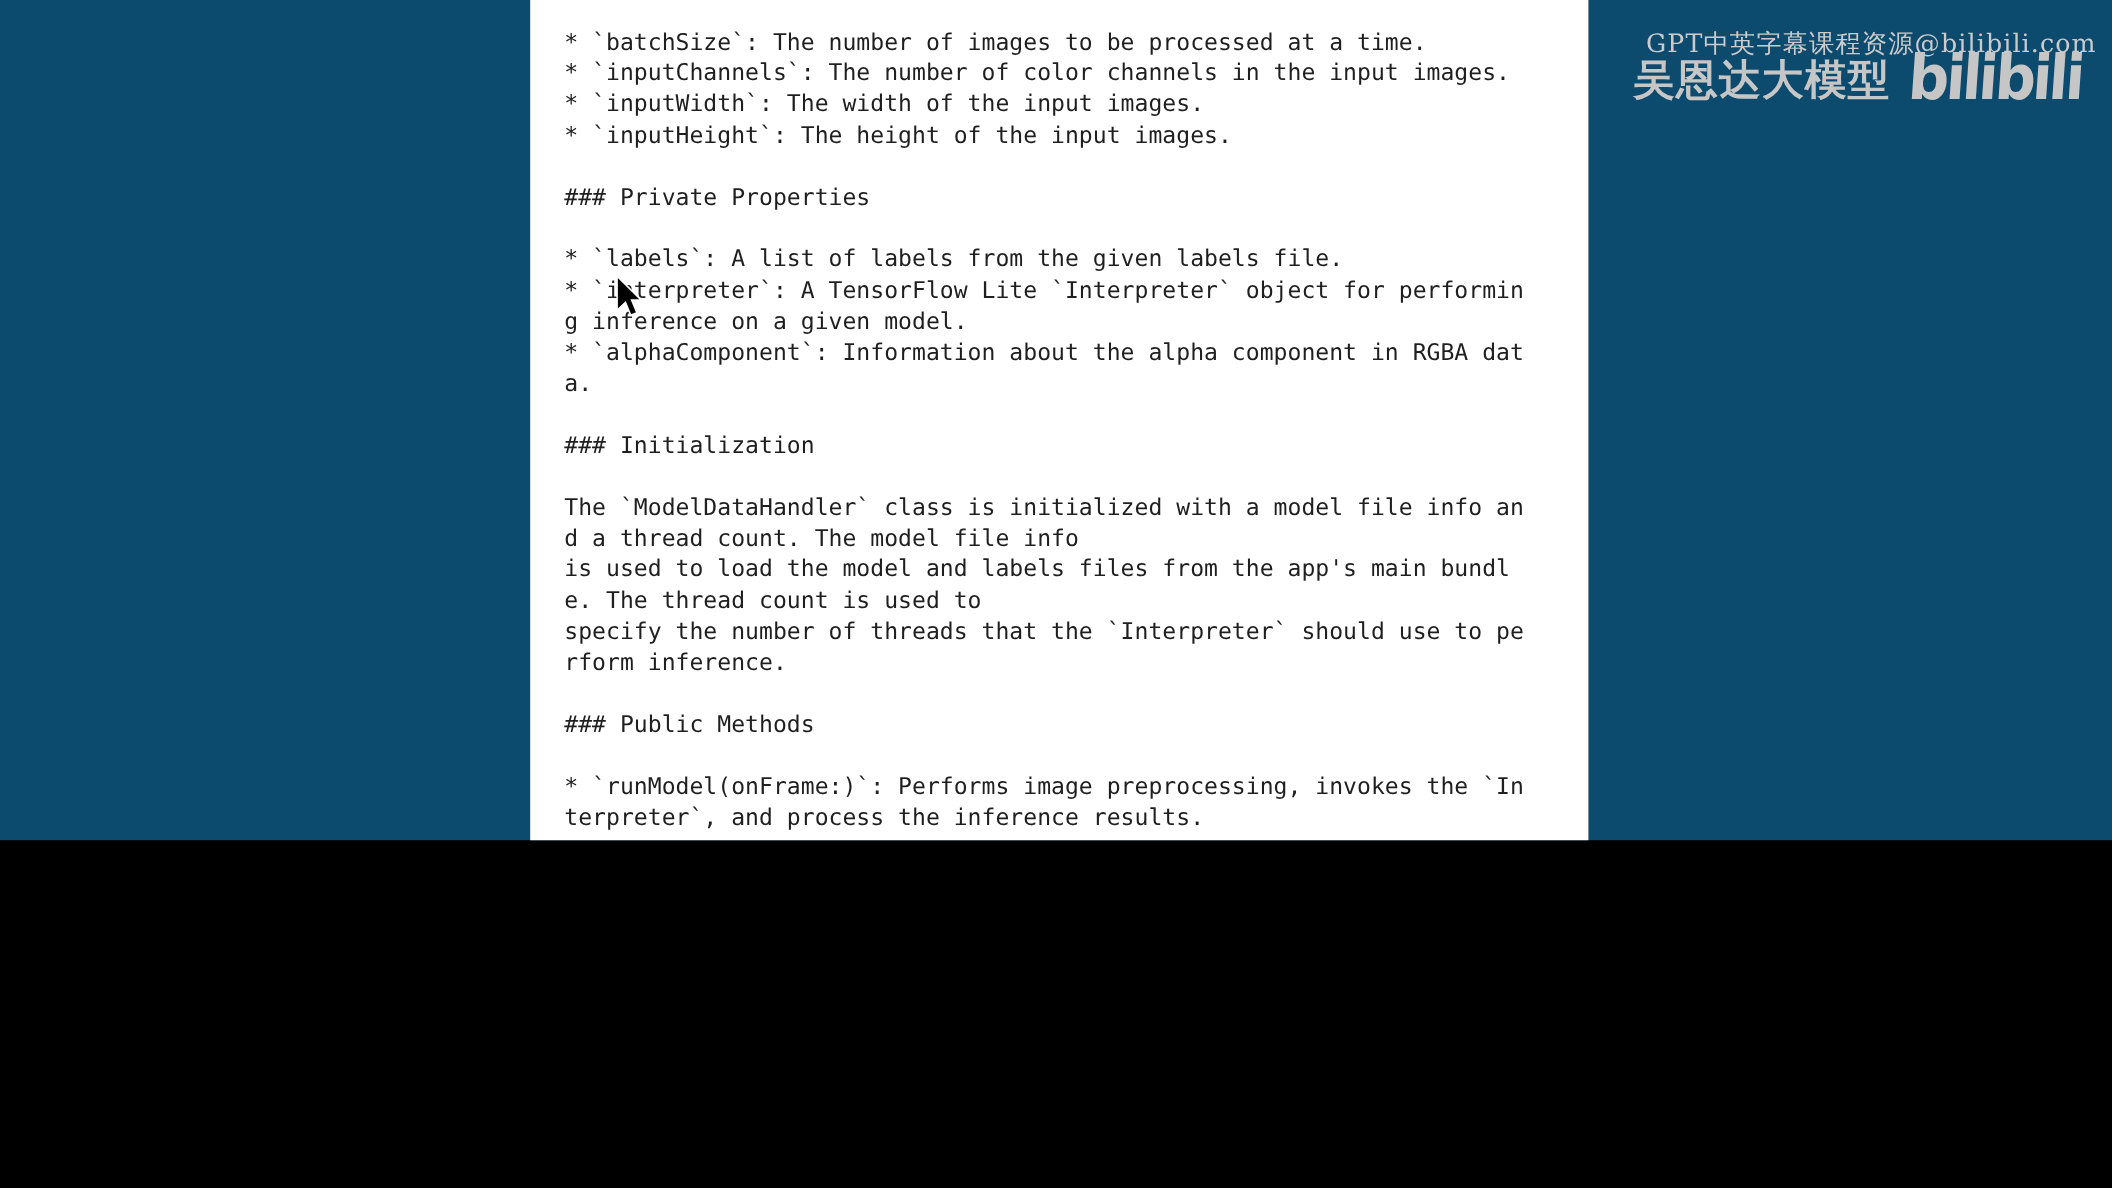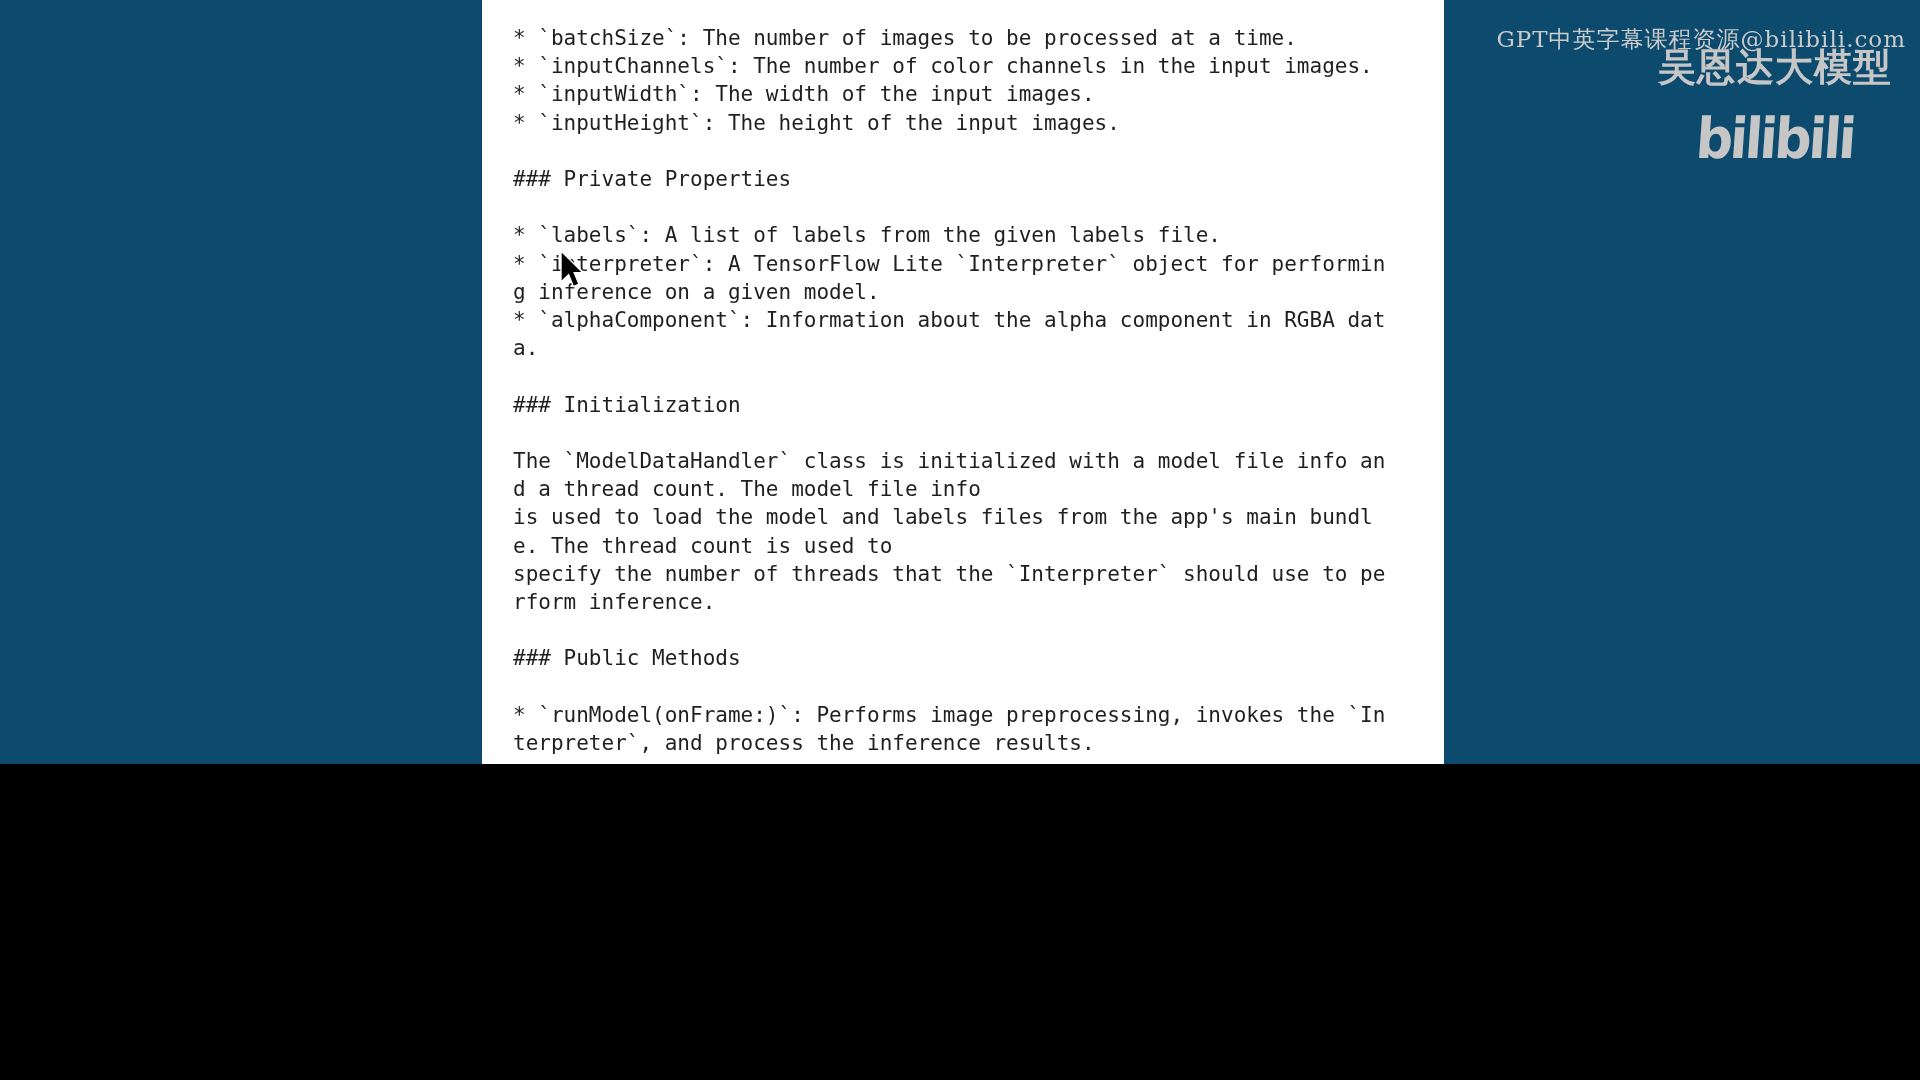--- a/index.html
+++ b/index.html
@@ -66,21 +66,20 @@
   }
   .wm2 {
     position: absolute;
     top: 42px;
     right: 28px;
     display: flex;
     align-items: center;
     gap: 16px;
     color: #c6c6c6;
     white-space: nowrap;
-    flex-direction: column;
   }
   .wm2-title {
     font-size: 38px;
     font-weight: bold;
     letter-spacing: 1px;
   }
   .bili-logo {
     font-size: 52px;
     font-weight: 900;
     letter-spacing: -3px;

